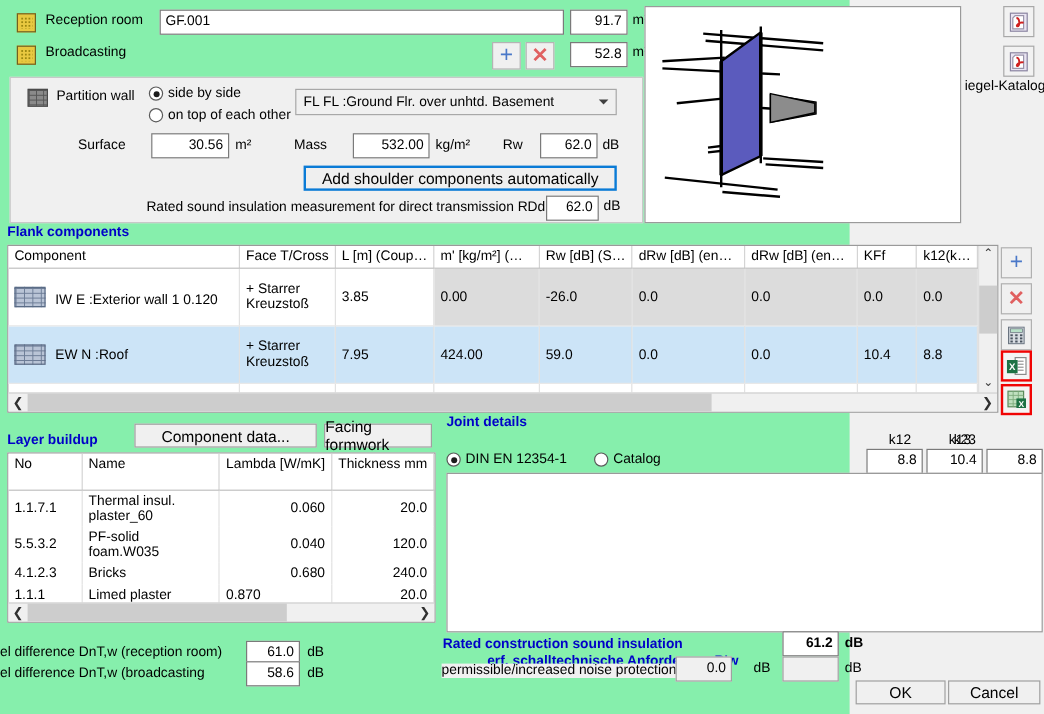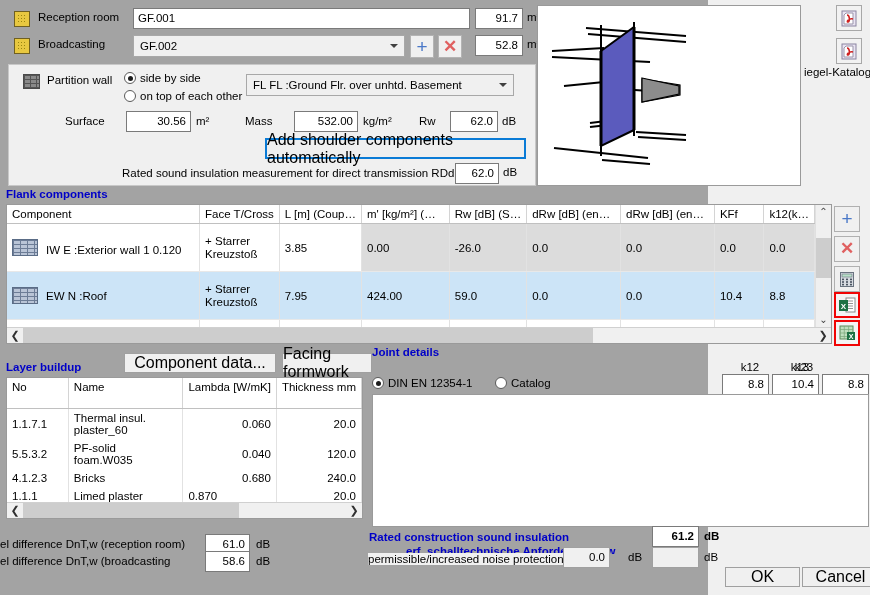--- a/index.html
+++ b/index.html
@@ -5,21 +5,21 @@
   * { box-sizing: border-box; }
   html, body {
     margin: 0; padding: 0;
     width: 870px; height: 595px;
     overflow: hidden;
     background: #f0f0f0;
     font-family: "Liberation Sans", sans-serif;
     font-size: 11.5px;
     color: #000;
   }
-  #app { position: relative; width: 708px; height: 595px; background: #a3a3a3; }
+  #app { position: relative; width: 708px; height: 595px; background: #86efac; }
 
   .abs { position: absolute; }
 
   
   .txtbox {
     background: #fff;
     border: 1px solid #7a7a7a;
     height: 21px;
     line-height: 19px;
     padding: 0 4px;
@@ -44,24 +44,23 @@
     position: absolute; right: 6px; top: 50%;
     width: 0; height: 0;
     margin-top: -2px;
     border-left: 4px solid transparent;
     border-right: 4px solid transparent;
     border-top: 4px solid #404040;
   }
   .btn {
     background: #f0f0f0;
     border: 1px solid #a0a0a0;
-    font-size: 16px;
+    font-size: 13px;
     display: flex; align-items: center; justify-content: center;
     cursor: default;
-    margin-left: 12px;
   }
   .btn.primary { border: 2px solid #0a7bd6; background: #efefef; }
   .unit { font-size: 11.5px; }
   .lbl { font-size: 11.5px; }
   .sectitle { color: #0000c8; font-weight: bold; font-size: 11.5px; }
 
   .radio {
     display: inline-flex; align-items: center; gap: 4px;
     font-size: 11.5px;
   }
@@ -189,24 +188,20 @@
     </div>
     <div class="abs lbl" style="left:30px; top:3px;">Reception room</div>
     <div class="abs txtbox" style="left:125px; top:0px; width:337px;">GF.001</div>
     <div class="abs txtbox right" style="left:467px; top:0px; width:48px;">91.7</div>
     <div class="abs unit" style="left:519px; top:3px;">m³</div>
 
     <div class="abs" style="left:6px; top:30px;">
       <div class="ico-room"></div>
     </div>
     <div class="abs lbl" style="left:30px; top:30px;">Broadcasting</div>
-    <div class="abs combo" style="left:125px; top:27px; width:272px;">
-      <span>GF.002</span>
-      <span class="caret"></span>
-    </div>
     <div class="abs sq-btn" style="left:402px; top:27px;">
       <span class="plus-glyph">+</span>
     </div>
     <div class="abs sq-btn" style="left:430px; top:27px;">
       <span class="x-glyph">✕</span>
     </div>
     <div class="abs txtbox right" style="left:467px; top:27px; width:48px;">52.8</div>
     <div class="abs unit" style="left:519px; top:30px;">m³</div>
   </div>
 

